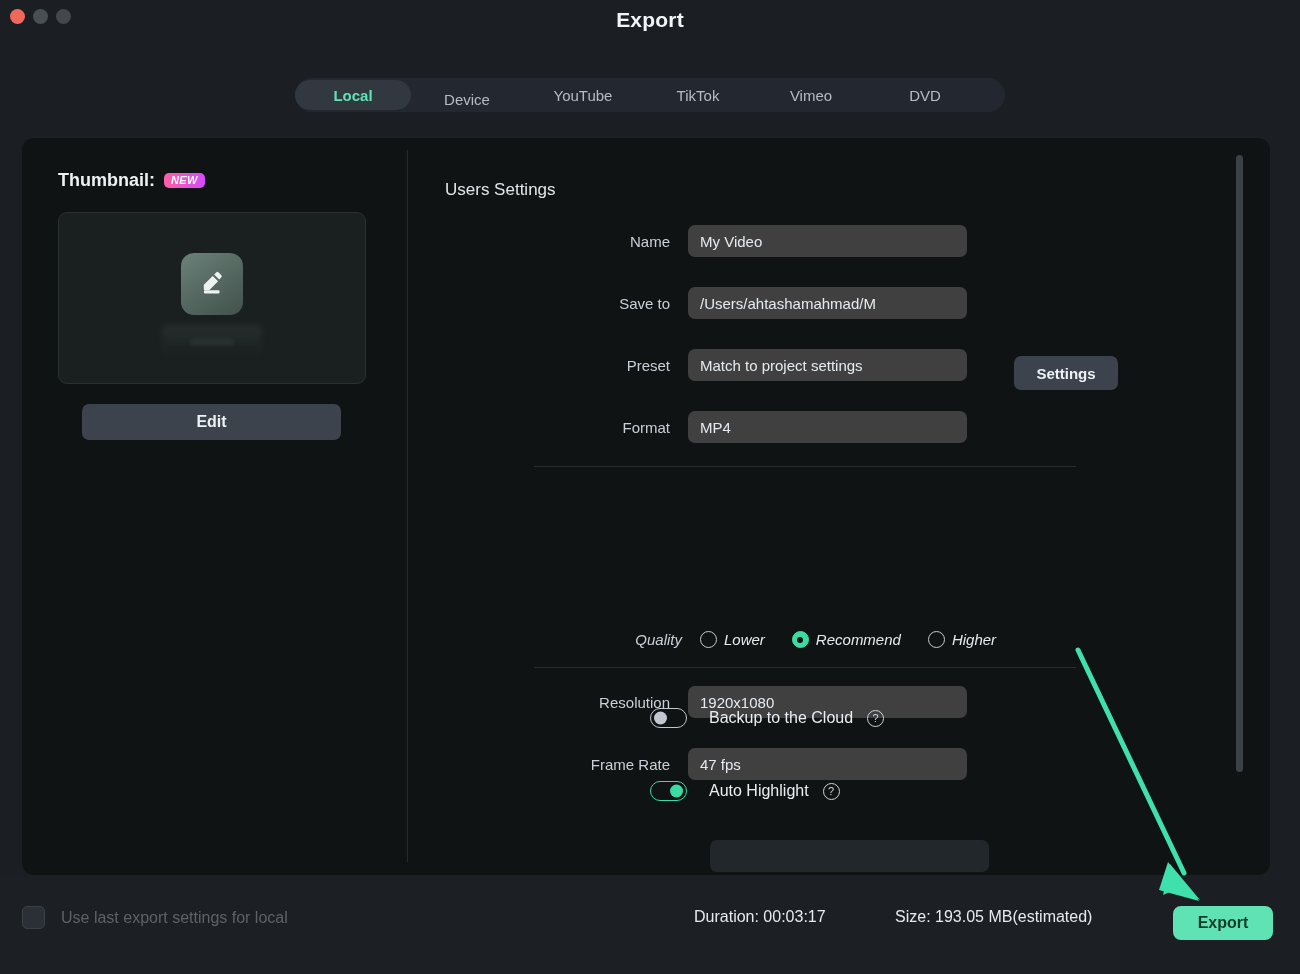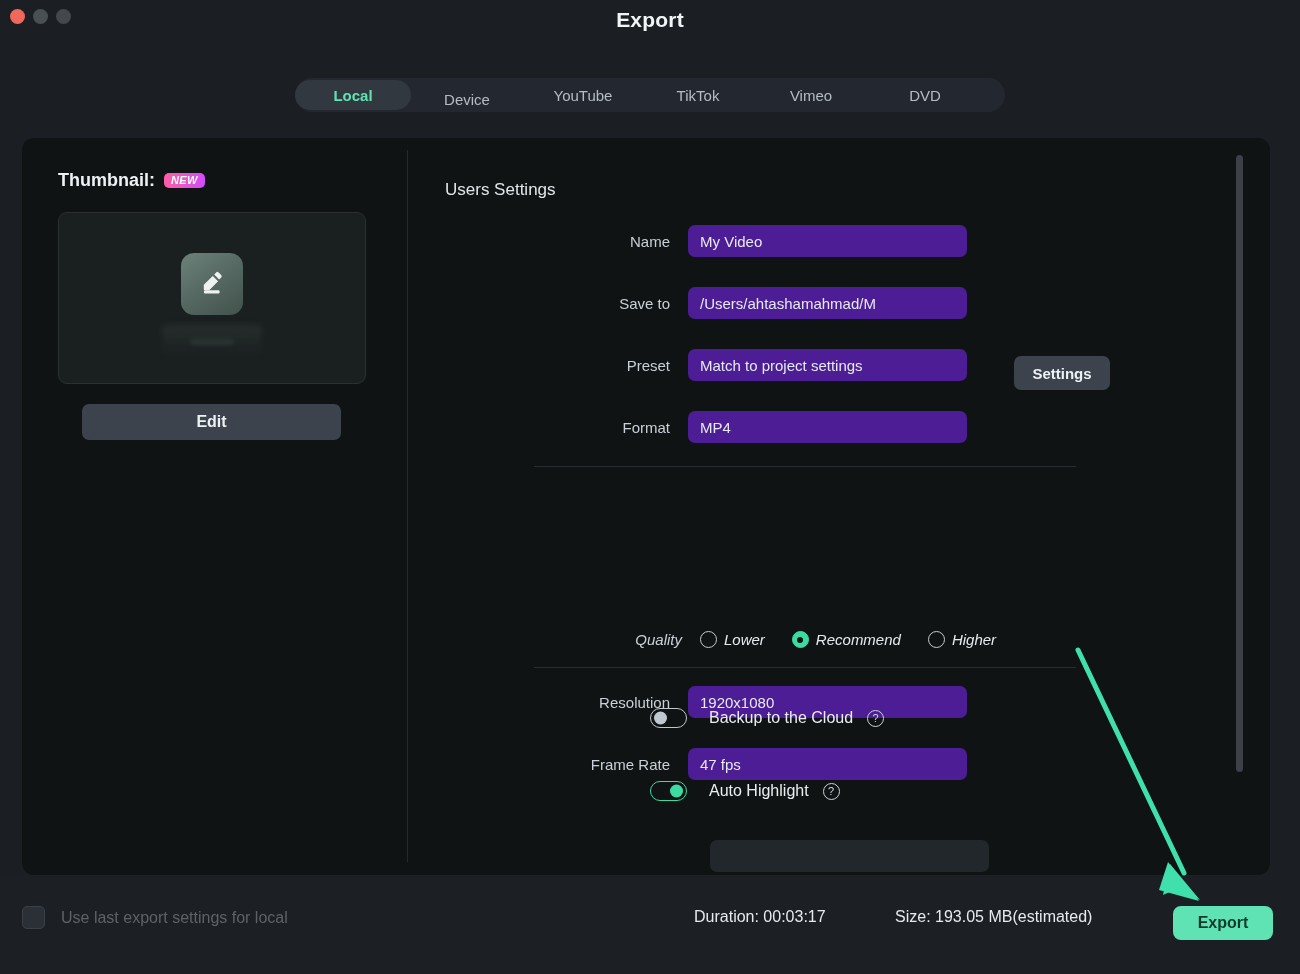--- a/index.html
+++ b/index.html
@@ -149,33 +149,33 @@
     width: 640px; height: 32px;
     display: flex; align-items: center;
   }
   .f-label {
     width: 243px; text-align: right;
     padding-right: 18px;
     font-size: 15px; color: #c9d0d7;
   }
   .f-input {
     width: 279px; height: 32px;
-    background: #4c1d95;
+    background: #404040;
     border-radius: 7px;
     display: flex; align-items: center;
     padding: 0 12px;
     font-size: 15px; color: #e6eaee;
     position: relative;
     cursor: text;
   }
   .f-input.select { cursor: pointer; }
 
   .settings-btn {
     position: absolute; left: 569px; top: 7px;
-    width: 96px; height: 34px;
+    width: 104px; height: 34px;
     background: #3c434d;
     border-radius: 7px;
     display: flex; align-items: center; justify-content: center;
     color: #eef1f4; font-size: 15px; font-weight: bold;
     cursor: pointer;
   }
 
   .hr {
     position: absolute; left: 89px;
     width: 542px; height: 1px;

